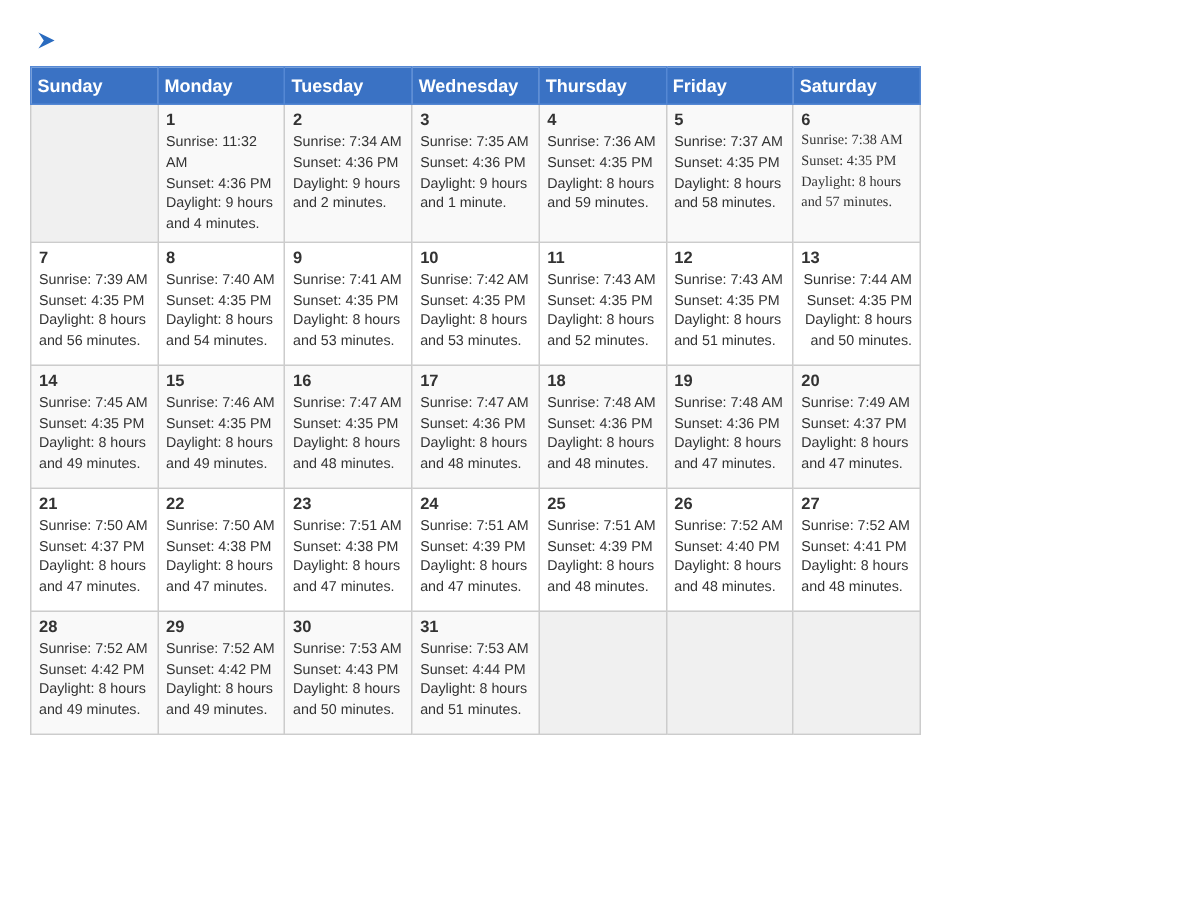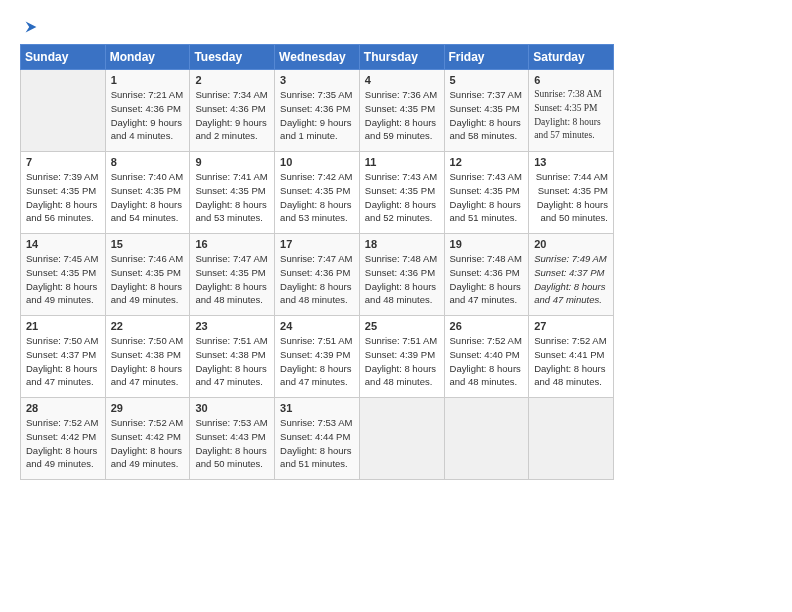--- a/index.html
+++ b/index.html
@@ -137,21 +137,21 @@
           <th>Thursday</th>
           <th>Friday</th>
           <th>Saturday</th>
         </tr>
     </thead>
     <tbody id="calendar-body">
     <tr>
           <td class="empty-cell"></td>
           <td>
             <span class="day-number">1</span>
-            <div class="day-info" style="white-space: pre-line;">Sunrise: 7:21 AM
+            <div class="day-info" style="white-space: pre-line;">Sunrise: 11:32 AM
 Sunset: 4:36 PM
 Daylight: 9 hours
 and 4 minutes.</div>
           </td>
           <td>
             <span class="day-number">2</span>
             <div class="day-info" style="white-space: pre-line;">Sunrise: 7:34 AM
 Sunset: 4:36 PM
 Daylight: 9 hours
 and 2 minutes.</div>
@@ -274,21 +274,21 @@
           </td>
           <td>
             <span class="day-number">19</span>
             <div class="day-info" style="white-space: pre-line;">Sunrise: 7:48 AM
 Sunset: 4:36 PM
 Daylight: 8 hours
 and 47 minutes.</div>
           </td>
           <td>
             <span class="day-number">20</span>
-            <div class="day-info" style="white-space: pre-line; font-style: italic;">Sunrise: 7:49 AM
+            <div class="day-info" style="white-space: pre-line;">Sunrise: 7:49 AM
 Sunset: 4:37 PM
 Daylight: 8 hours
 and 47 minutes.</div>
           </td>
         </tr>
         <tr>
           <td>
             <span class="day-number">21</span>
             <div class="day-info" style="white-space: pre-line;">Sunrise: 7:50 AM
 Sunset: 4:37 PM

